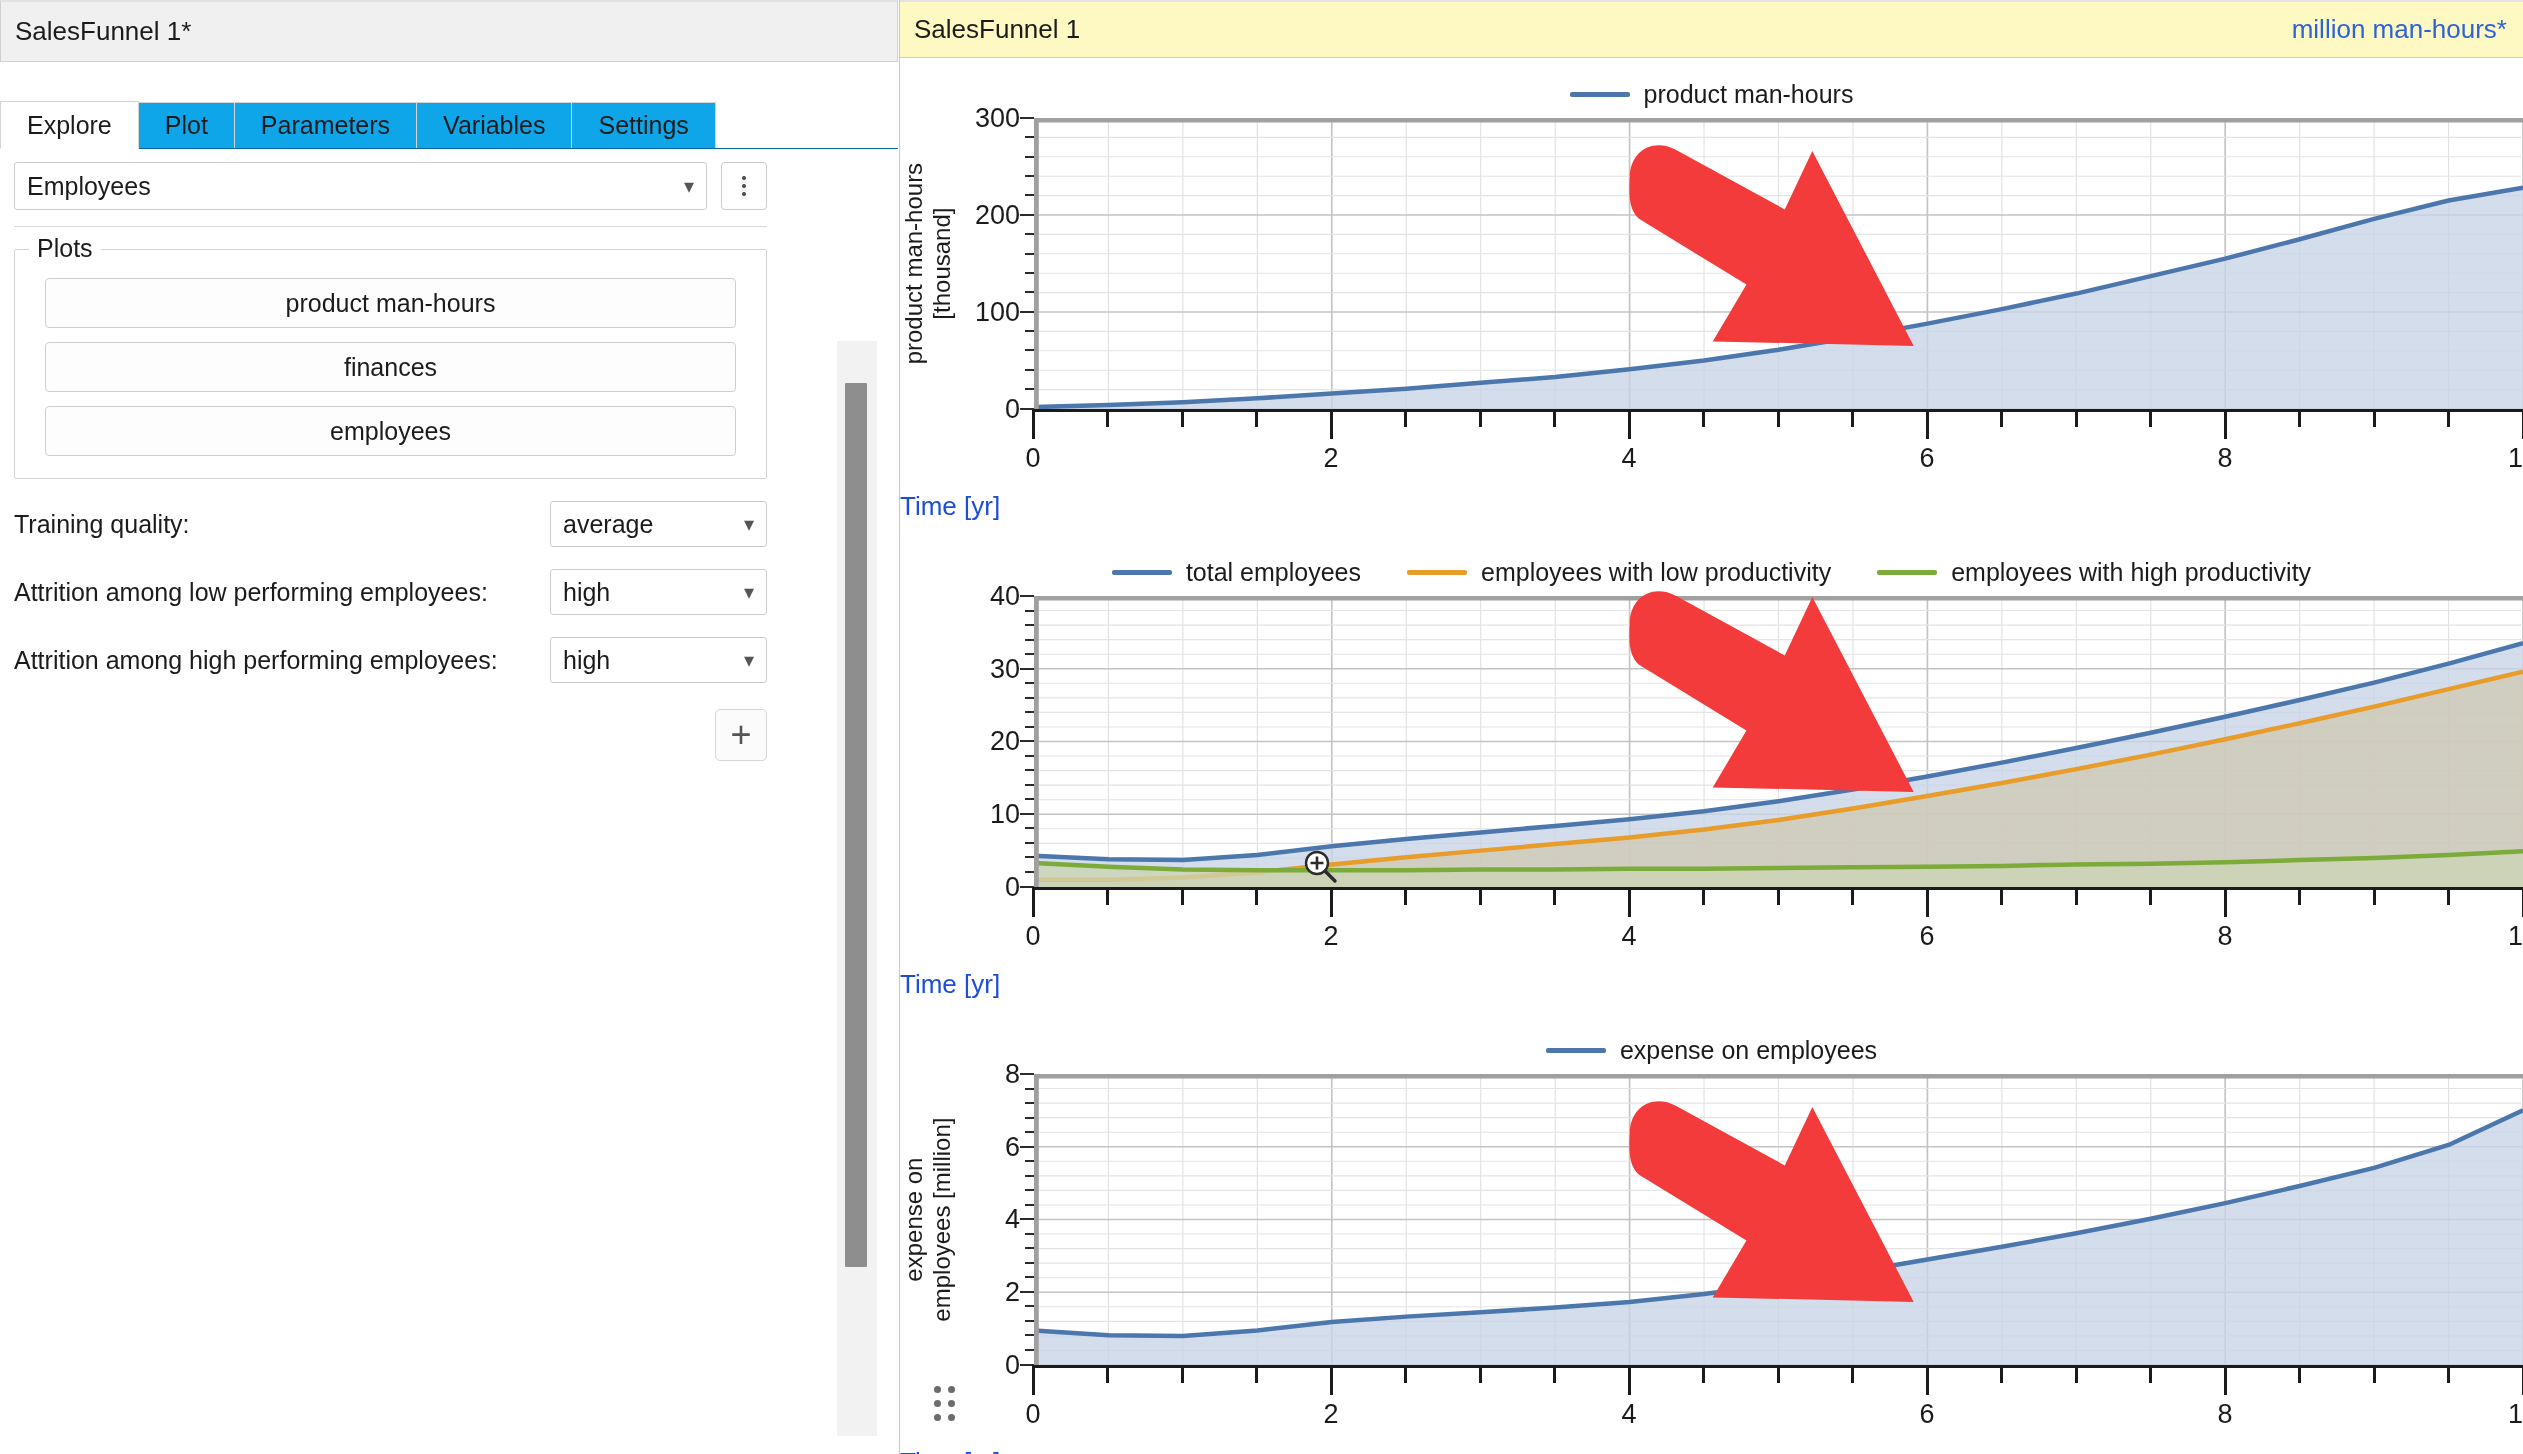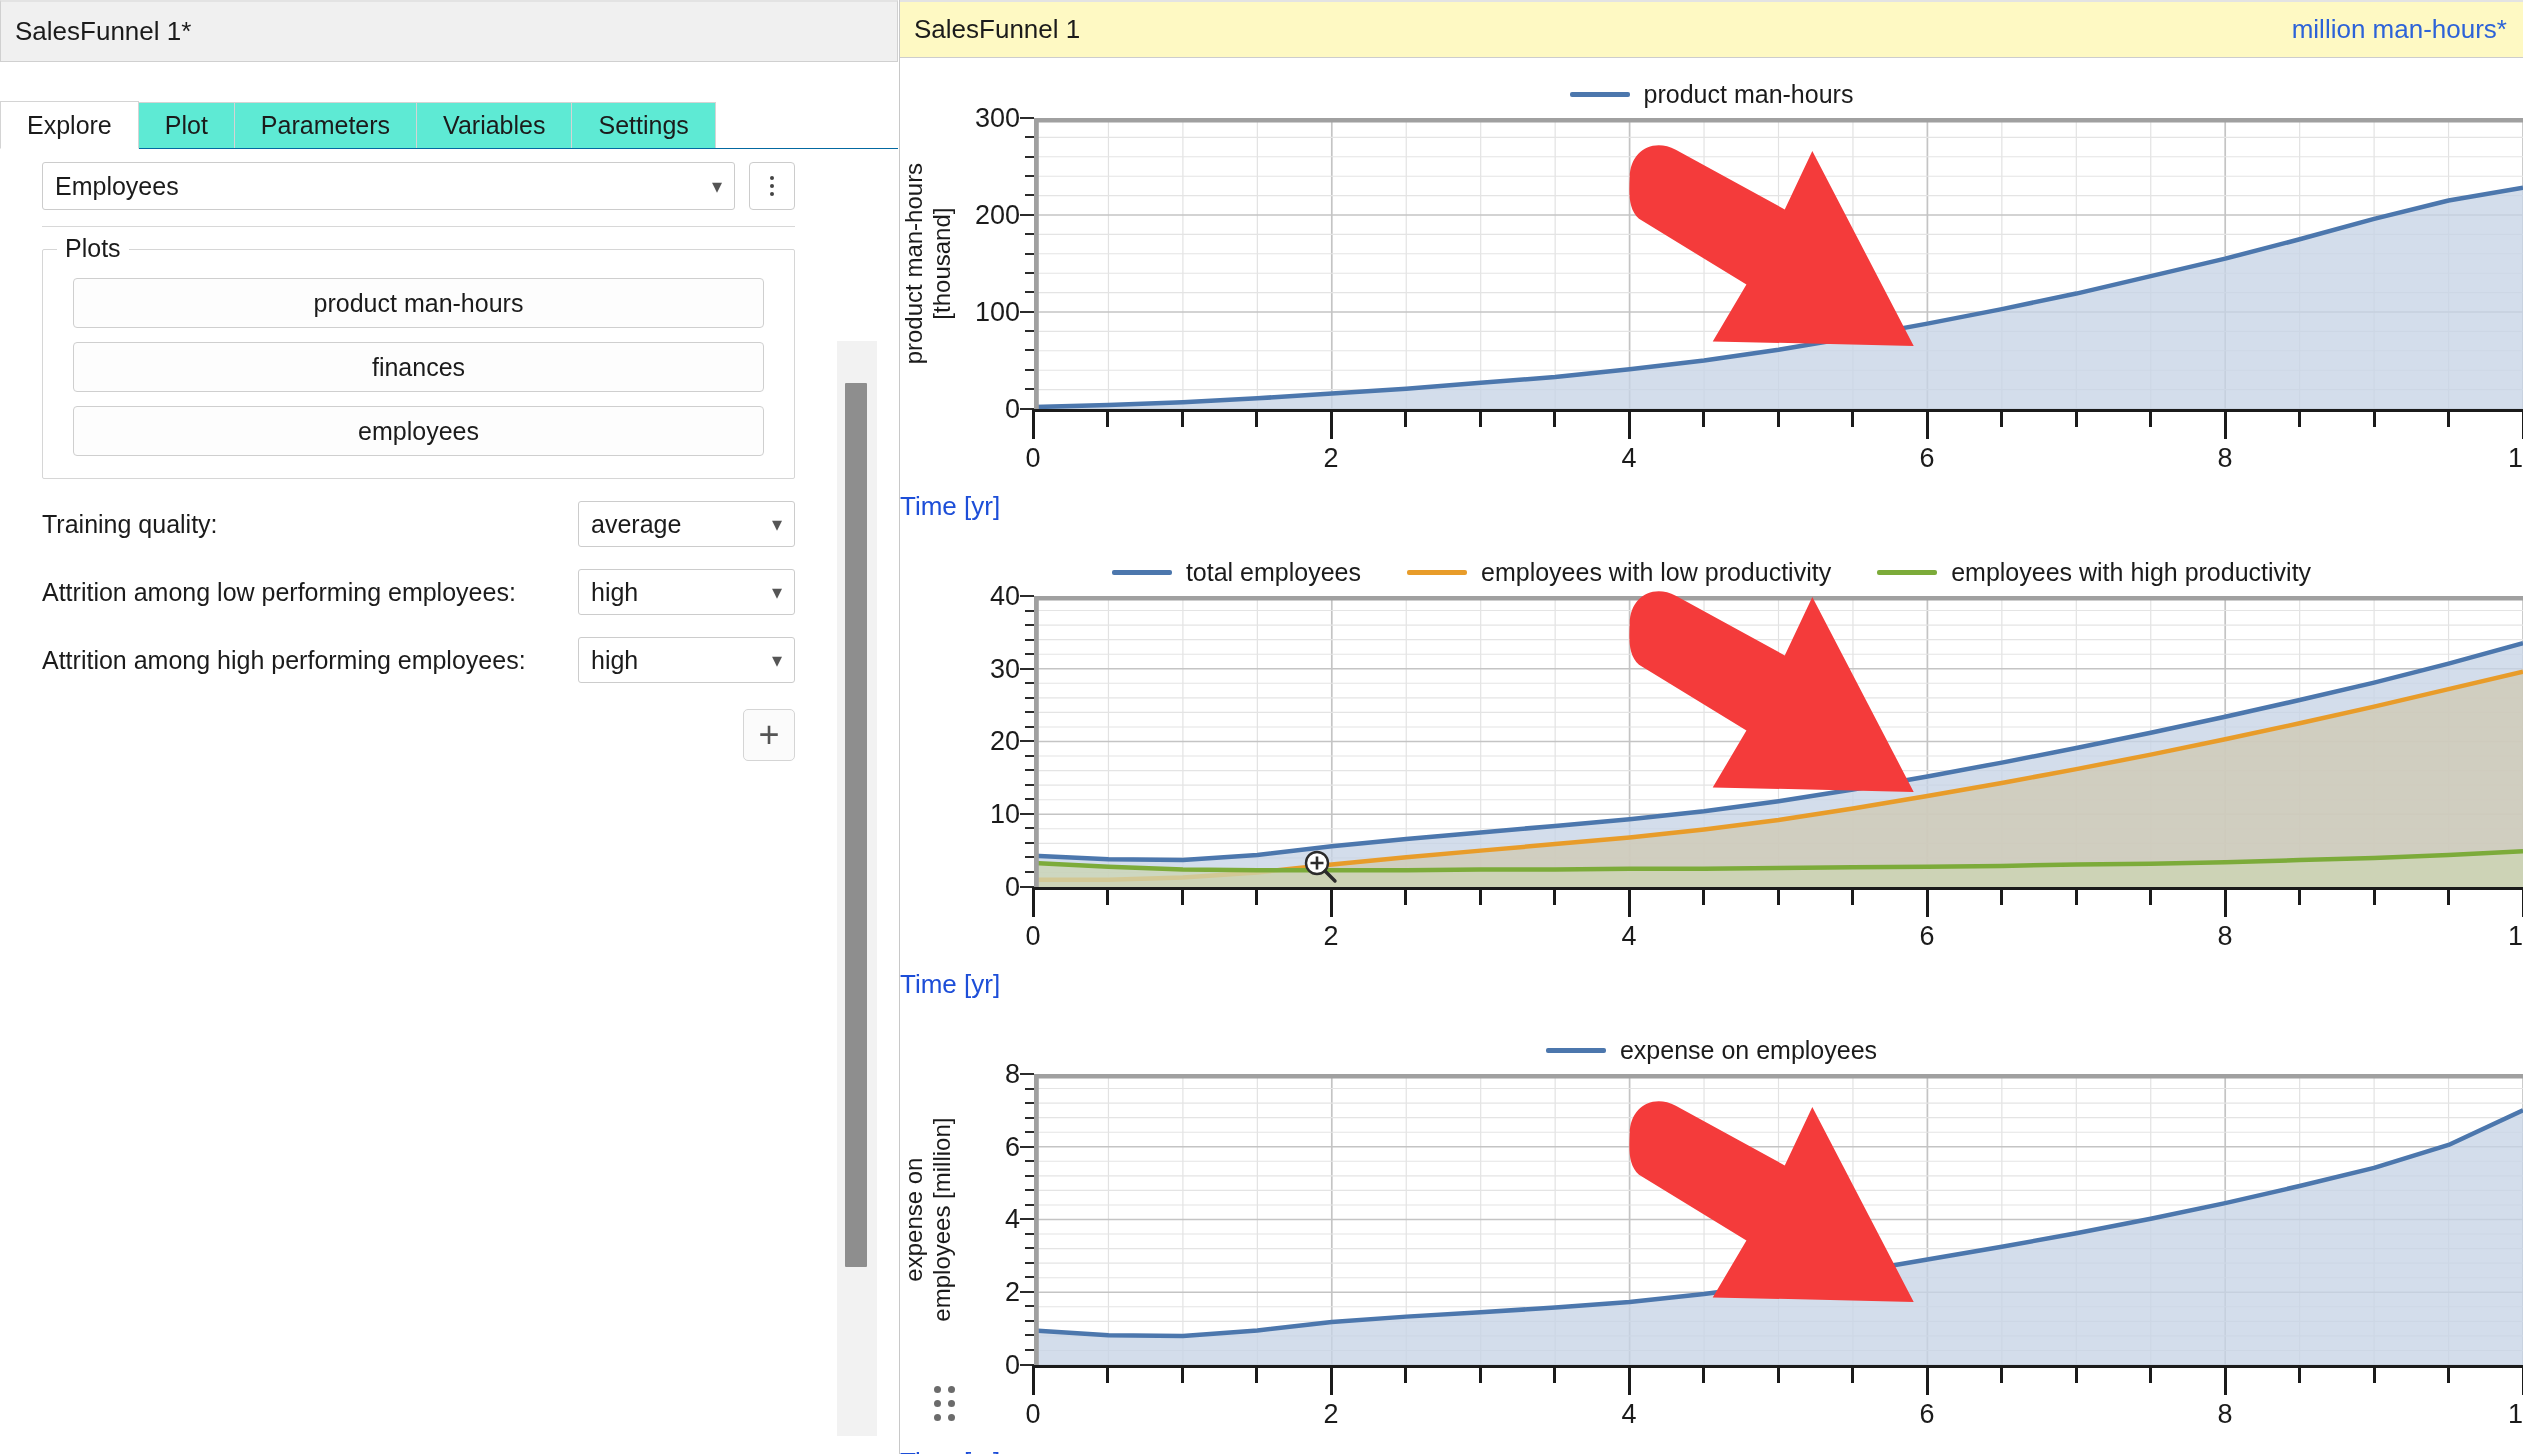--- a/index.html
+++ b/index.html
@@ -28,28 +28,28 @@
   .left-body{position:relative;height:1393px;}
   .tabstrip{
     position:absolute;left:0;top:38px;height:48px;width:898px;
     display:flex;align-items:flex-end;
     border-bottom:1px solid #0369a1;
   }
   .tab{
     height:46px;box-sizing:border-box;padding:0 26px;
     display:flex;align-items:center;justify-content:center;
     font-size:25px;color:#1b1b1b;
-    background:#5eead4;border:1px solid #d4d4d4;border-bottom:none;
+    background:#0ea5e9;border:1px solid #d4d4d4;border-bottom:none;
     margin-right:-1px;
   }
   .tab.active{
     background:#ffffff;border-bottom:1px solid #ffffff;
     margin-bottom:-1px;height:48px;
   }
-  .panel-inner{position:absolute;left:0;top:86px;width:789px;padding-left:28px;}
+  .panel-inner{position:absolute;left:0;top:86px;width:789px;}
 
   .combo-row{display:flex;align-items:center;padding:14px 22px 0 14px;}
   .combo{
     flex:1;height:48px;box-sizing:border-box;
     border:1px solid #ccc;background:#fff;border-radius:3px;
     display:flex;align-items:center;padding:0 12px;
     font-size:25px;color:#1b1b1b;position:relative;
   }
   .combo .chev{margin-left:auto;color:#555;font-size:20px;line-height:1;}
   .kebab{

